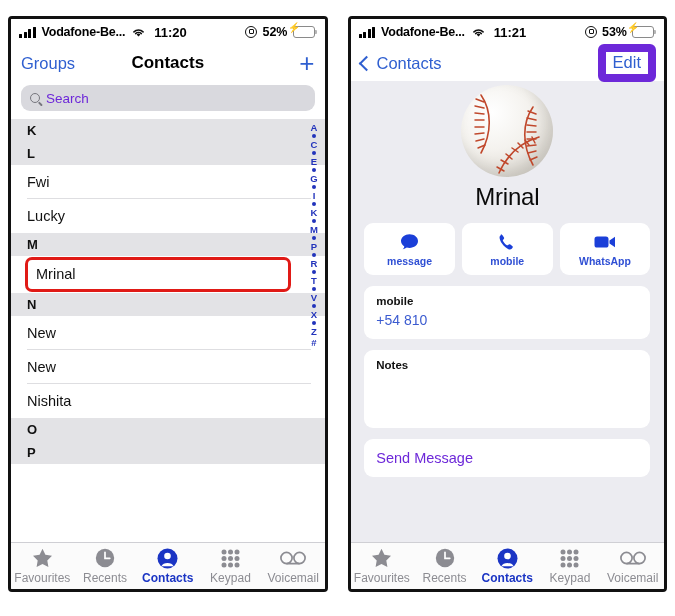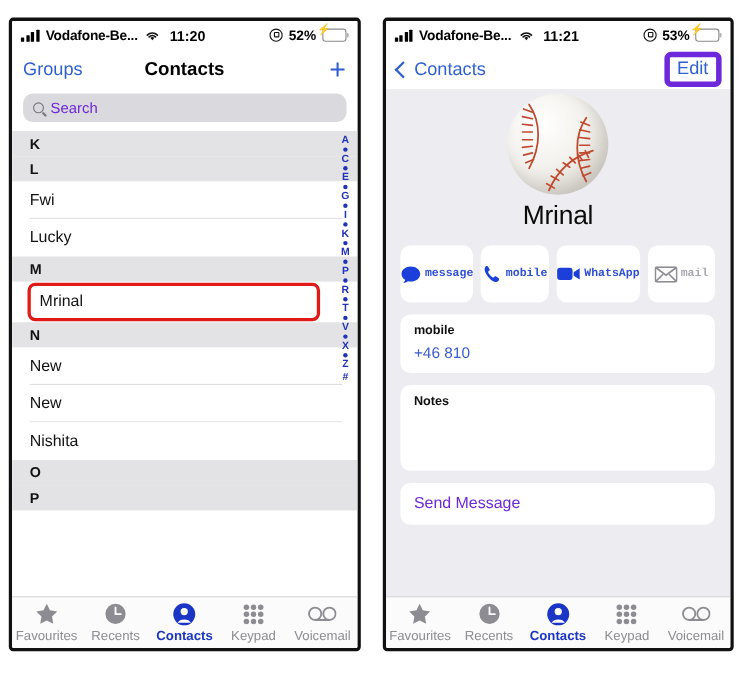--- a/index.html
+++ b/index.html
@@ -133,21 +133,21 @@
     display: inline-block;
     width: 9px; height: 9px;
     border-left: 2.4px solid #2f5fd0;
     border-bottom: 2.4px solid #2f5fd0;
     transform: rotate(45deg);
     margin-right: 3px;
   }
 
   
   .hl {
-    border: 5px solid #6d28d9;
+    border: 8px solid #6d28d9;
     border-radius: 6px;
     box-sizing: border-box;
   }
   .edit-hl { padding: 1px 7px 2px 7px; margin-right: -2px; }
 
   
   .searchwrap { padding: 4px 10px 8px 10px; background: #fff; }
   .searchbar {
     height: 26px;
     background: #d9d9de;
@@ -286,28 +286,27 @@
     display: flex;
     gap: 7px;
     width: 286px;
   }
   .act {
     flex: 1 1 0;
     background: #ffffff;
     border-radius: 9px;
     height: 52px;
     display: flex;
-    flex-direction: row;
+    flex-direction: column;
     align-items: center;
     justify-content: center;
     gap: 3px;
     font-size: 10.5px;
     font-weight: bold;
     color: #2f4fd4;
-    font-family: Liberation Mono, monospace;
   }
   .act.disabled { color: #a8a8ae; }
   .act .ic { height: 20px; display: flex; align-items: center; justify-content: center; }
 
   .card {
     width: 286px;
     background: #fff;
     border-radius: 9px;
     margin-top: 11px;
     padding: 9px 12px 11px 12px;
@@ -557,34 +556,25 @@
         </div>
         <div class="act">
           <span class="ic">
             <svg width="22" height="14" viewBox="0 0 22 14">
                 <rect x="0.5" y="1.5" width="14" height="11" rx="2.6" fill="#1b3fd8"></rect>
                 <path d="M15.5 5.4 21 1.8v10.4l-5.5-3.6z" fill="#1b3fd8"></path>
               </svg>
           </span>
           <span>WhatsApp</span>
         </div>
-        <div class="act disabled">
-          <span class="ic">
-            <svg width="21" height="15" viewBox="0 0 21 15">
-                <rect x="0.8" y="0.8" width="19.4" height="13.4" rx="1.4" fill="none" stroke="#8d8d94" stroke-width="1.5"></rect>
-                <path d="M1.4 1.4 10.5 8.2 19.6 1.4 M1.4 13.6 7.8 7.3 M19.6 13.6 13.2 7.3" fill="none" stroke="#8d8d94" stroke-width="1.5"></path>
-              </svg>
-          </span>
-          <span>mail</span>
-        </div>
       </div>
 
       <div class="card">
         <div class="label">mobile</div>
-        <div class="value">+46 810</div>
+        <div class="value">+54 810</div>
       </div>
 
       <div class="card notes">
         <div class="label">Notes</div>
       </div>
 
       <div class="card sendmsg">
         <div class="value">Send Message</div>
       </div>
 

